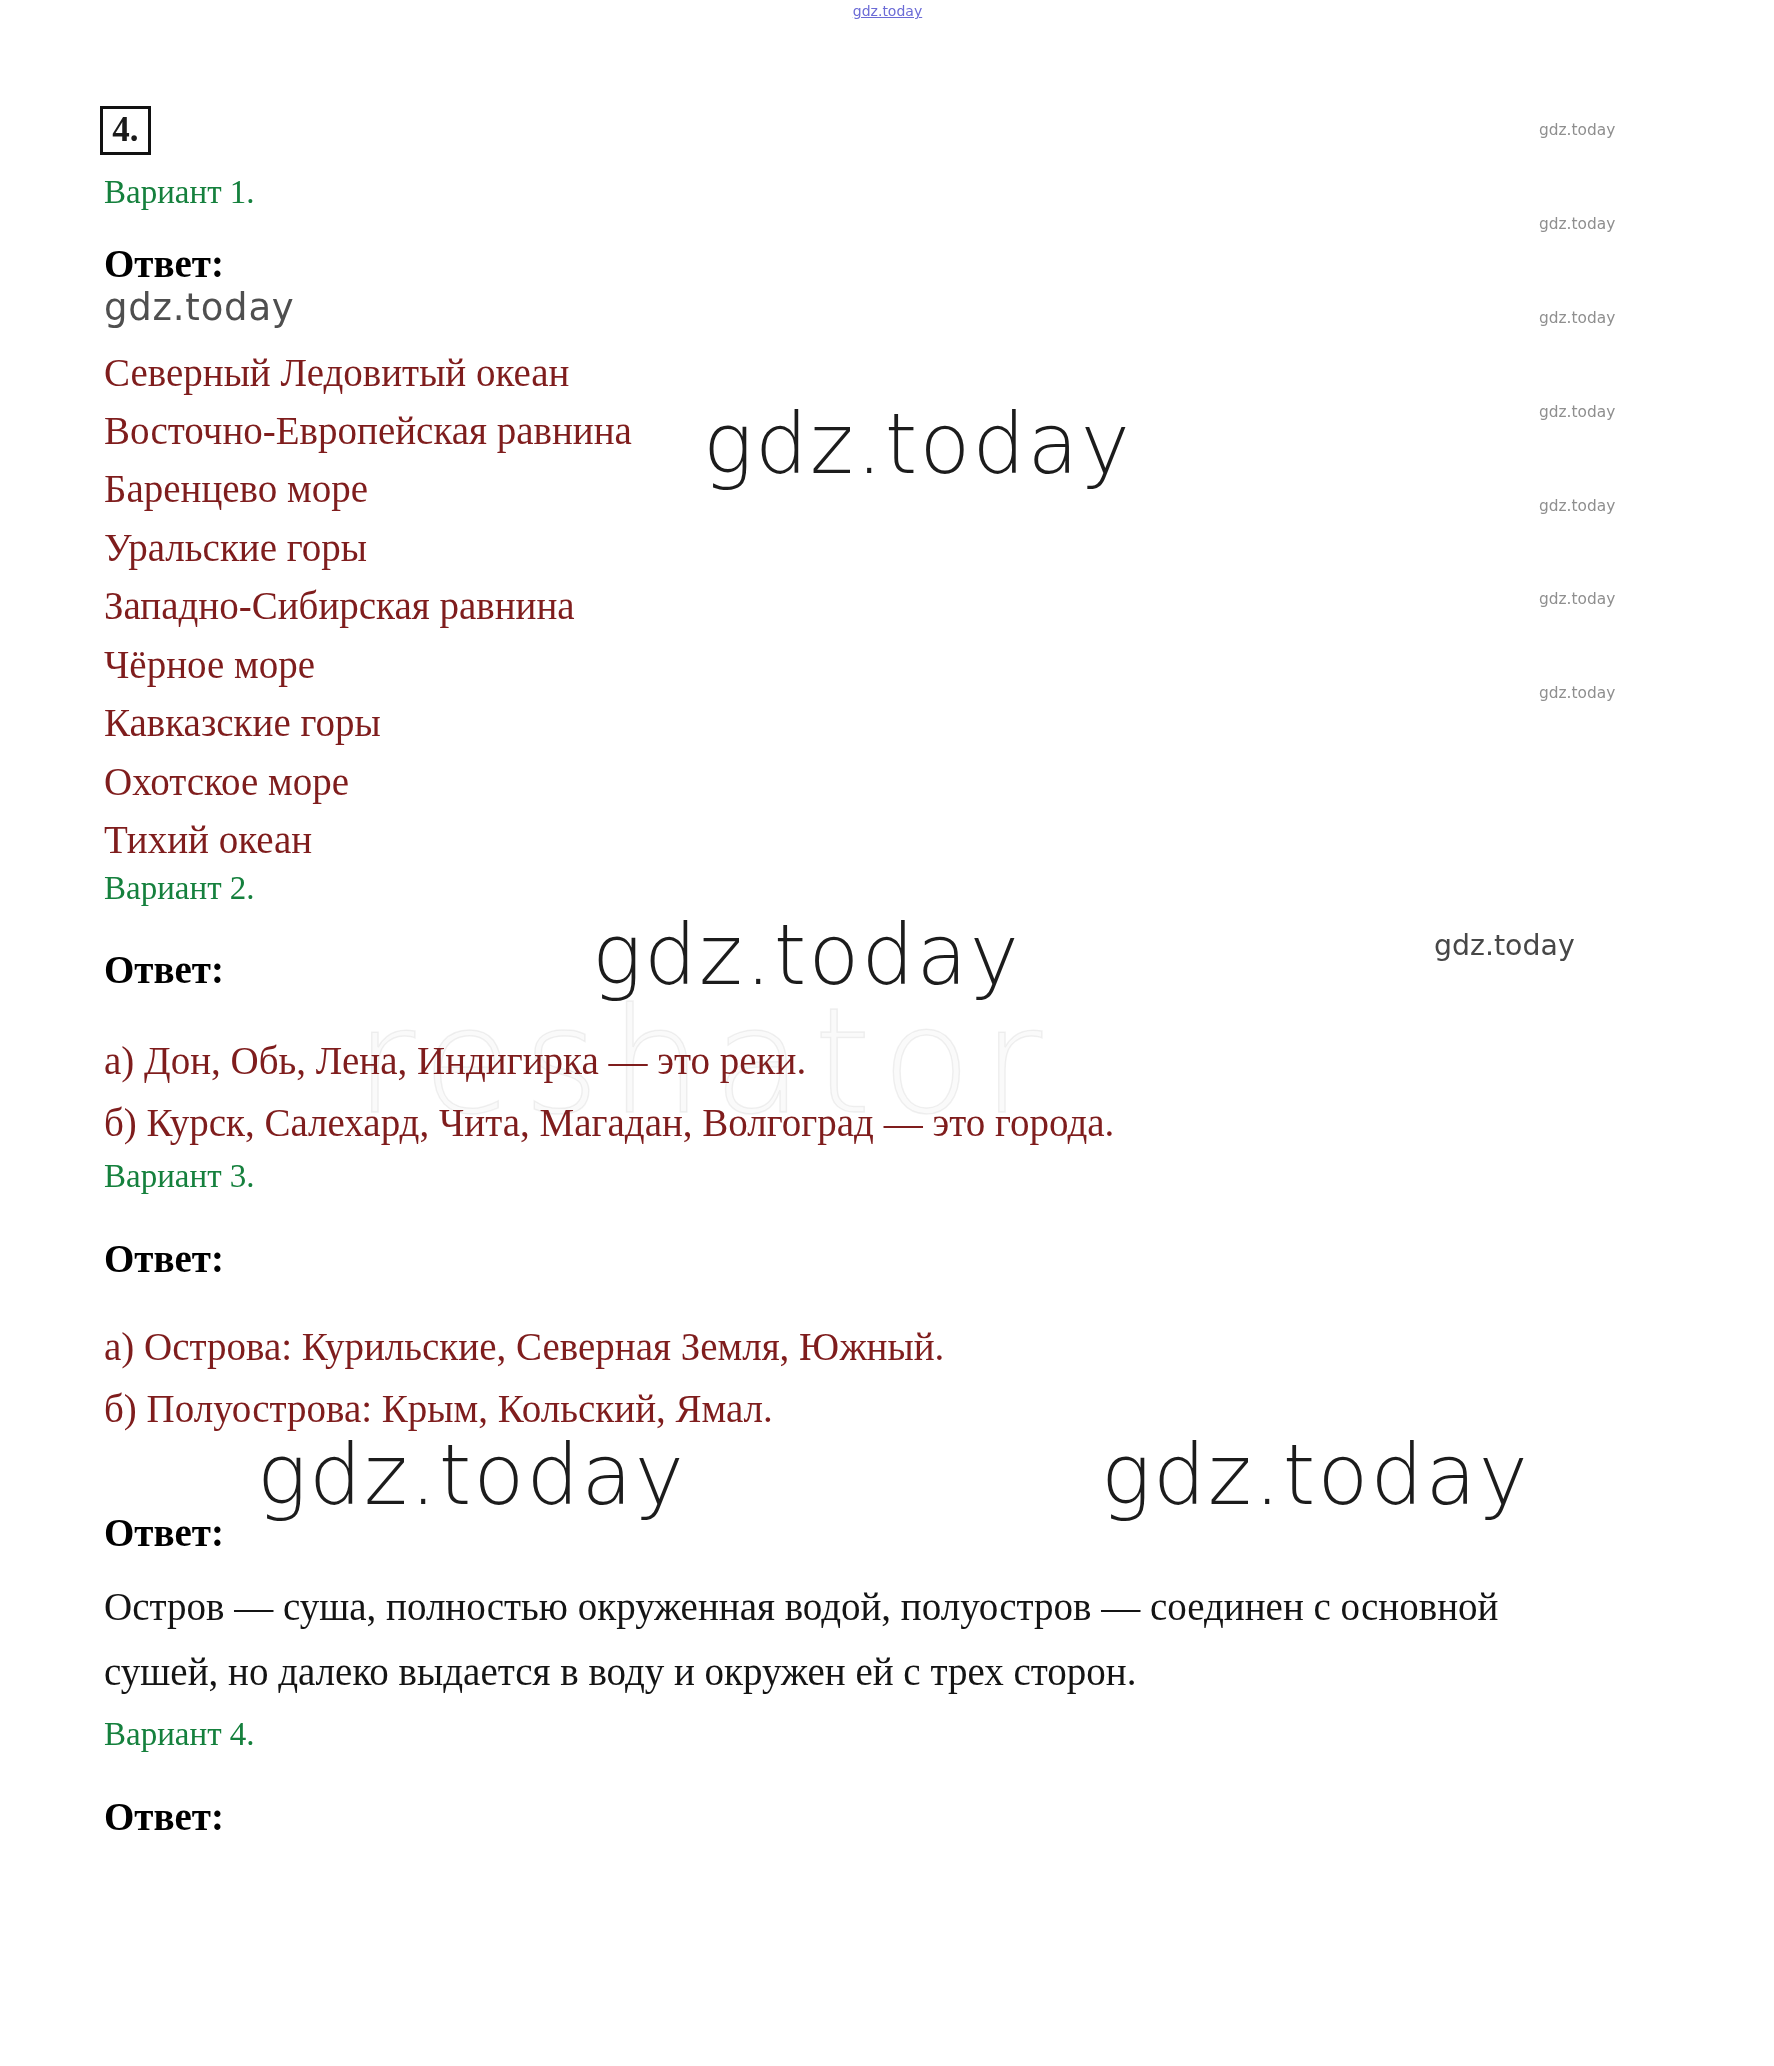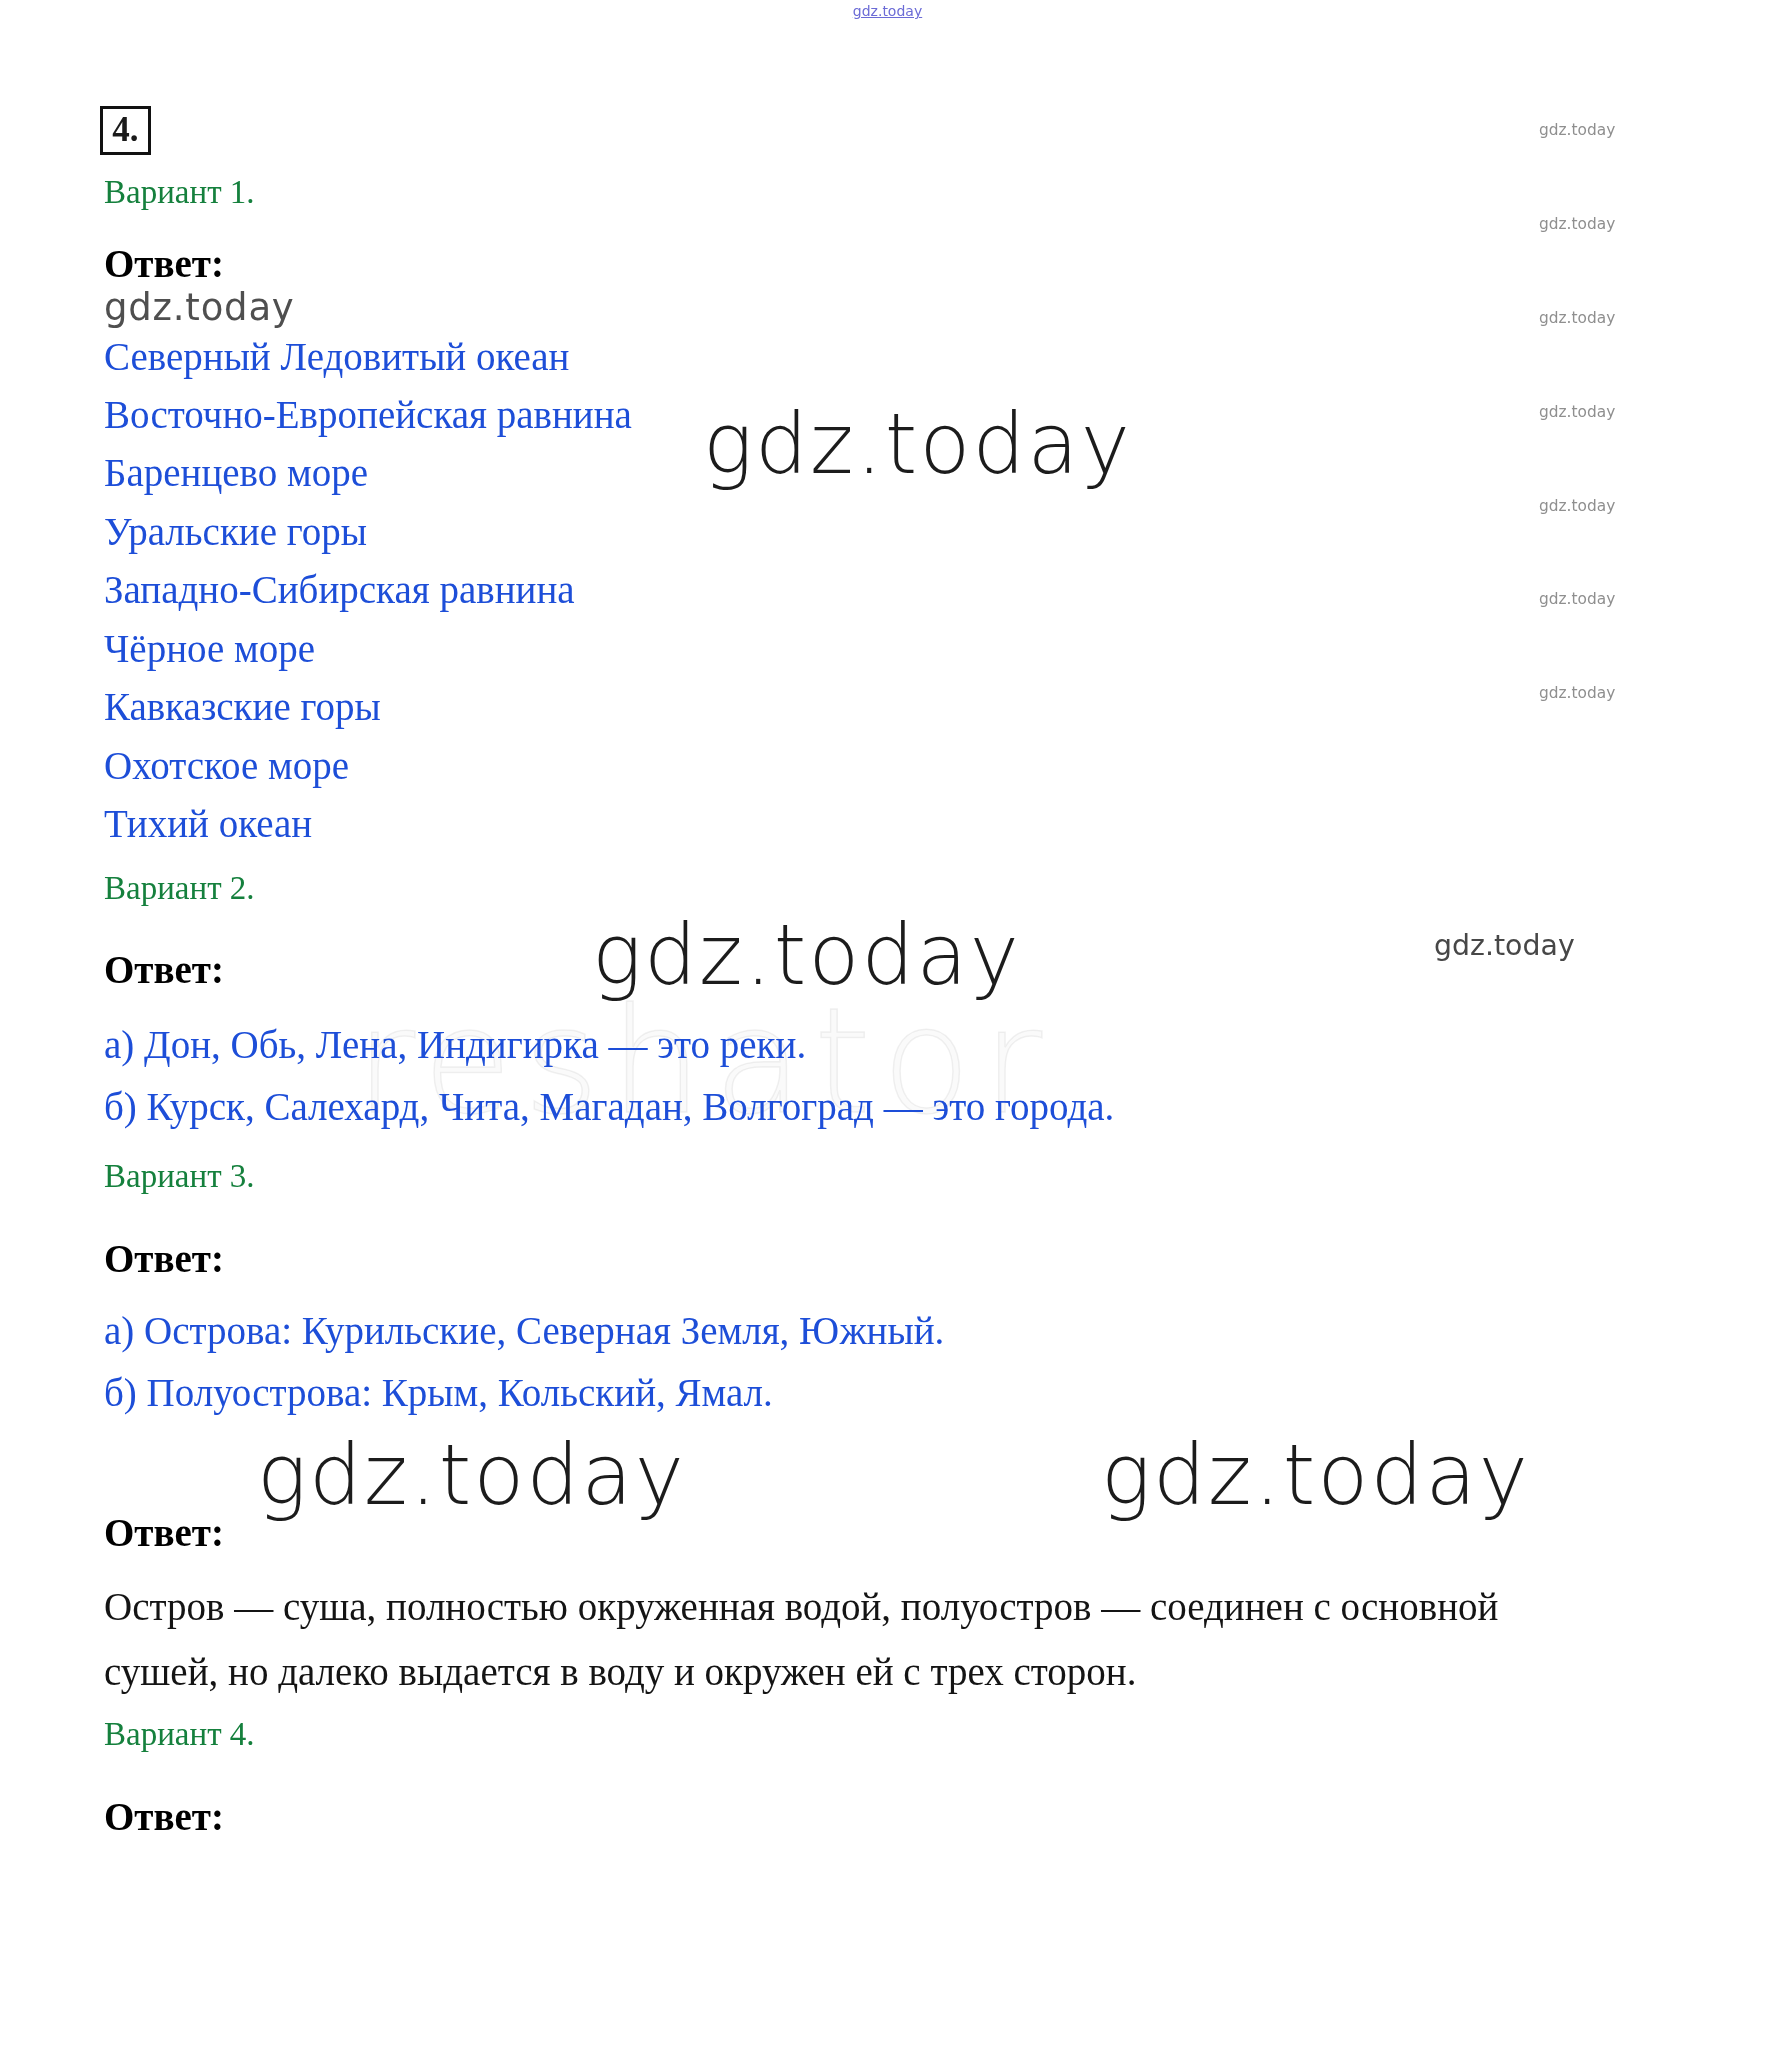--- a/index.html
+++ b/index.html
@@ -36,21 +36,22 @@
     font-size: 33px;
     color: #15803d;
   }
   .answer-label {
     font-size: 39px;
     font-weight: bold;
     color: #000;
   }
   .body-line {
     font-size: 39px;
-    color: #1d4ed8;
+    color: #7f1d1d;
+    margin-top: 16px;
   }
   .paragraph {
     position: absolute;
     font-size: 39px;
     color: #141414;
     line-height: 65px;
     white-space: normal;
   }
   .inline-wm {
     font-family: "DejaVu Sans", sans-serif;

